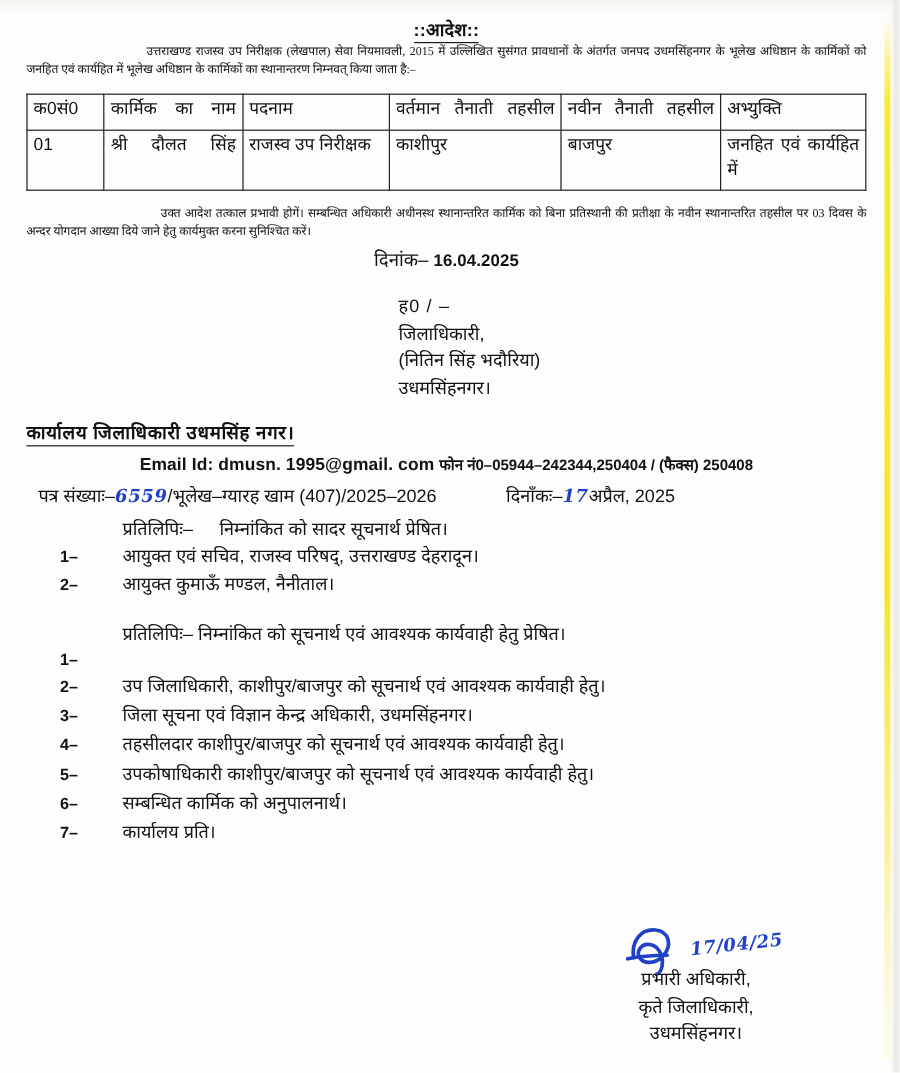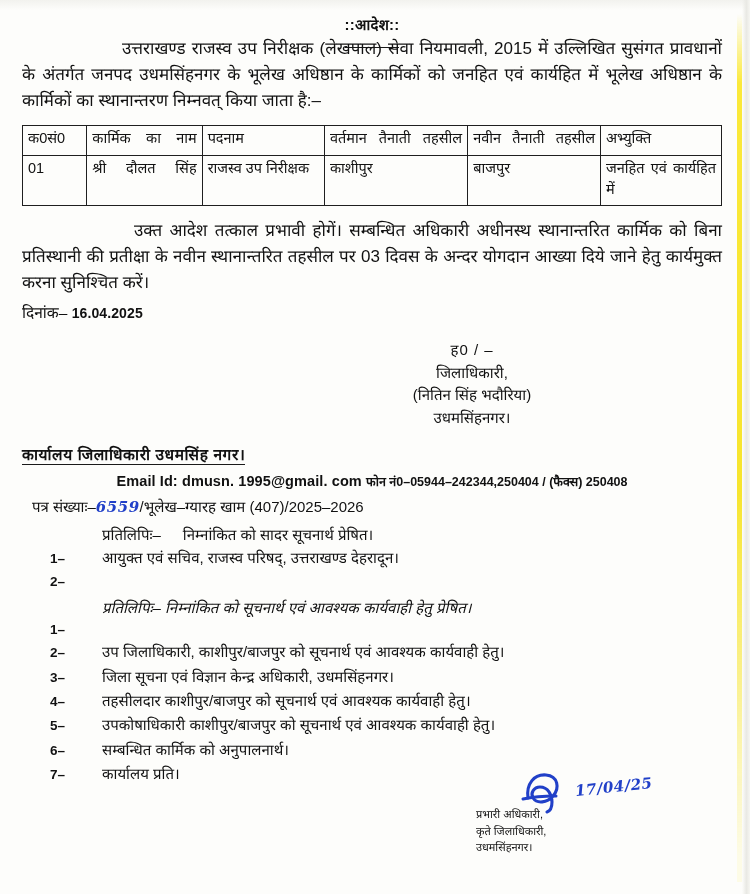--- a/index.html
+++ b/index.html
@@ -56,44 +56,46 @@
   
   .order-title {
     text-align: center;
     font-size: 15px;
     font-weight: bold;
     letter-spacing: 0.2px;
     margin: 14px 0 2px 0;
   }
   .order-title span {
     border-bottom: 1.6px solid #1a1a1a;
-    padding-bottom: 14px;
+    padding-bottom: 1px;
   }
 
   
   .para {
-    font-size: 17px;
+    font-size: 10px;
     line-height: 1.52;
     text-align: justify;
     text-justify: inter-word;
     margin: 0;
+    font-family: Liberation Serif, serif;
   }
   .para.intro {
     text-indent: 100px;
     margin-top: 2px;
   }
   .para.effect {
     text-indent: 112px;
     margin-top: 12px;
   }
 
   .date-line {
     font-size: 15.5px;
     margin-top: 6px;
     line-height: 1.4;
+    text-align: center;
   }
   .date-line .dval {
     font-size: 14px;
     font-weight: bold;
     letter-spacing: 0.1px;
   }
 
   
   table.transfer {
     width: 100%;
@@ -126,21 +128,20 @@
   }
   .col-sn   { width: 9.2%; }
   .col-name { width: 16.5%; }
   .col-post { width: 17.5%; }
   .col-cur  { width: 20.5%; }
   .col-new  { width: 19%; }
   .col-rem  { width: 17.3%; }
 
   
   .sig-block {
-    text-align: center;
     font-size: 15px;
     line-height: 1.5;
     margin-top: 16px;
     margin-left: 310px;
     width: 280px;
   }
   .sig-block .hs { letter-spacing: 1px; }
 
   
   .office-head {
@@ -185,21 +186,21 @@
     letter-spacing: 0.5px;
   }
 
   
   .dist-heading {
     font-size: 15px;
     margin-top: 8px;
     padding-left: 80px;
   }
   .dist-heading .gap { display: inline-block; width: 22px; }
-  .dist-heading.tight { margin-top: 4px; font-style: italic; }
+  .dist-heading.tight { margin-top: 16px; }
 
   ul.dist {
     list-style: none;
     margin: 2px 0 0 0;
     padding: 0;
   }
   ul.dist li {
     display: flex;
     align-items: baseline;
     font-size: 15px;
@@ -230,25 +231,25 @@
     font-family: "DejaVu Serif", serif;
     font-style: italic;
     font-weight: bold;
     font-size: 15px;
     color: #2140c8;
     transform: rotate(-6deg);
     letter-spacing: 0.5px;
   }
   .bottom-sig {
     position: absolute;
-    left: 476px;
+    left: 455px;
     top: 806px;
     width: 250px;
-    text-align: left;
-    font-size: 11px;
+    text-align: center;
+    font-size: 15px;
     line-height: 1.5;
   }
 </style>
 </head>
 <body>
 
 <div class="page">
 
   <div class="scan-top-fade"></div>
   <div class="scan-edge-right"></div>
@@ -314,32 +315,36 @@
     <div class="contact-line">
       <span>Email Id:</span>
       <span>dmusn. 1995@gmail. com</span>
       <span class="phone">फोन नं0–</span><span class="phone">05944–242344,250404 / (फैक्स) 250408</span>
     </div>
 
     <div class="ref-line">
       <span class="ref-left">
         <span>पत्र संख्याः–</span><span class="ink">6559</span><span>/भूलेख–ग्यारह खाम (407)/2025–2026</span>
       </span>
+      <span class="ref-right">
+        <span>दिनाँकः–</span><span class="ink">17</span><span>अप्रैल, 2025</span>
+      </span>
     </div>
 
     <div class="dist-heading">
       <span>प्रतिलिपिः–</span><span class="gap"></span><span>निम्नांकित को सादर सूचनार्थ प्रेषित।</span>
     </div>
     <ul class="dist">
       <li>
         <span class="num">1–</span>
         <span class="txt">आयुक्त एवं सचिव, राजस्व परिषद्, उत्तराखण्ड देहरादून।</span>
       </li>
       <li>
         <span class="num">2–</span>
+        <span class="txt">आयुक्त कुमाऊँ मण्डल, नैनीताल।</span>
       </li>
     </ul>
 
     <div class="dist-heading tight">
       <span>प्रतिलिपिः–</span>
       <span>निम्नांकित को सूचनार्थ एवं आवश्यक कार्यवाही हेतु प्रेषित।</span>
     </div>
     <ul class="dist">
       <li>
         <span class="num">1–</span>

